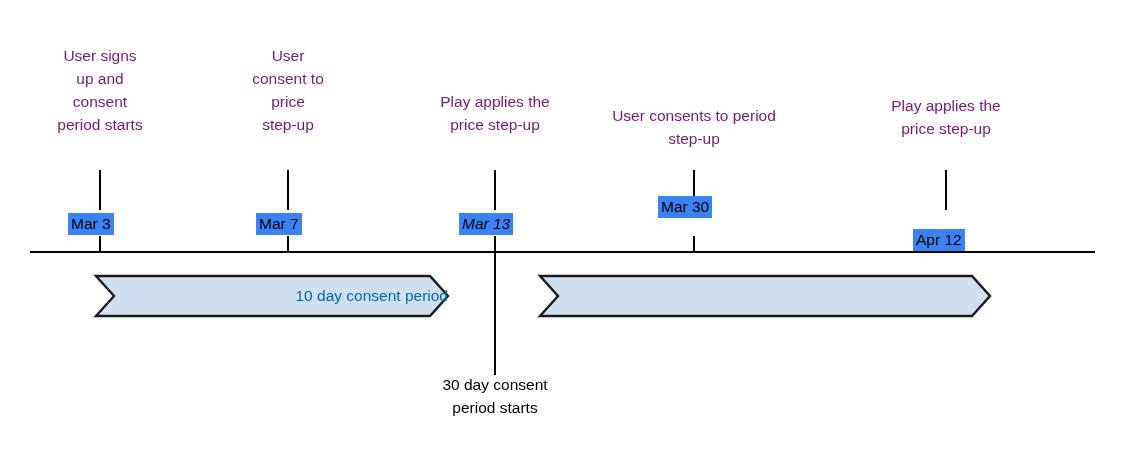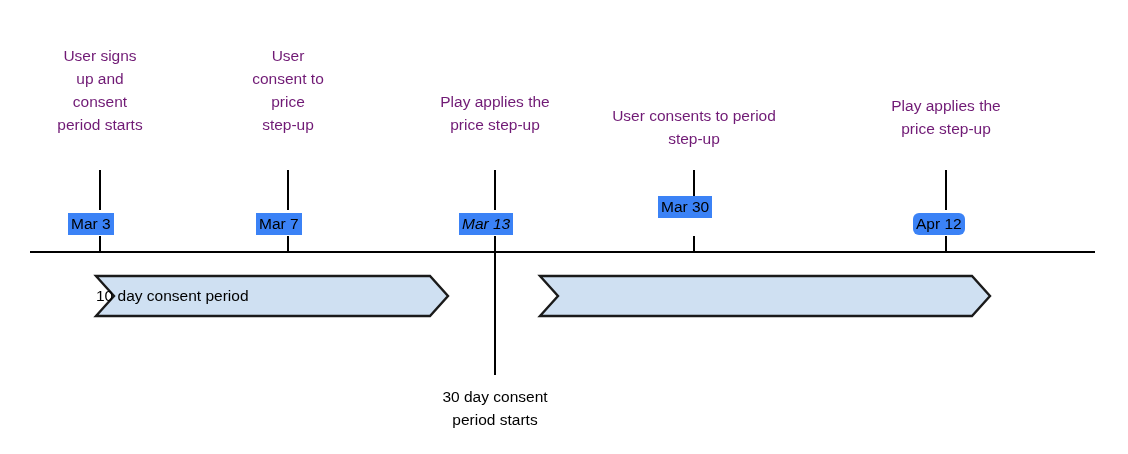--- a/index.html
+++ b/index.html
@@ -58,40 +58,39 @@
     top: 276px;
     height: 40px;
   }
   .period-bar svg {
     display: block;
     overflow: visible;
   }
   .period-label {
     position: absolute;
     top: 286px;
-    text-align: left;
+    text-align: right;
     font-size: 15.5px;
     line-height: 20px;
-    color: #000000;
+    color: #0369a1;
     white-space: nowrap;
   }
   
   .drop-line {
     position: absolute;
     width: 2px;
     background: #000000;
   }
   .bottom-note {
     position: absolute;
     text-align: center;
     font-size: 15.5px;
     line-height: 23px;
     color: #000000;
     white-space: pre-line;
-    margin-top: 12px;
   }
 </style>
 </head>
 <body>
 
 <div id="canvas">
 
   <div class="event-label" style="left:20px; top:44px; width:160px;">User signs
 up and
 consent
@@ -121,21 +120,21 @@
   <div class="tick" style="left:287px; top:236px; height:17px;"></div>
   <div class="tick" style="left:693px; top:236px; height:17px;"></div>
   <div class="tick" style="left:945px; top:236px; height:17px;"></div>
 
   <div class="drop-line" style="left:494px; top:236px; height:139px;"></div>
 
   <div class="date-chip" style="left:68px; top:213px;">Mar 3</div>
   <div class="date-chip" style="left:256px; top:213px;">Mar 7</div>
   <div class="date-chip" style="left:459px; top:213px;font-style:italic;">Mar 13</div>
   <div class="date-chip" style="left:658px; top:196px;">Mar 30</div>
-  <div class="date-chip" style="left:913px; top:213px;border-radius:6px;">Apr 12</div>
+  <div class="date-chip" style="left:913px; top:229px;">Apr 12</div>
 
   <div class="axis-line"></div>
 
   <div class="period-bar" style="left:96px; width:352px;">
     <svg width="352" height="40" viewBox="0 0 352 40" preserveAspectRatio="none">
       <polygon points="0,0 334,0 352,20 334,40 0,40 18,20" fill="#cfe0f2" stroke="#1a1a1a" stroke-width="2.4" stroke-linejoin="miter"></polygon>
     </svg>
   </div>
   <div class="period-label" style="left:96px; width:352px;">10 day consent period</div>
 

